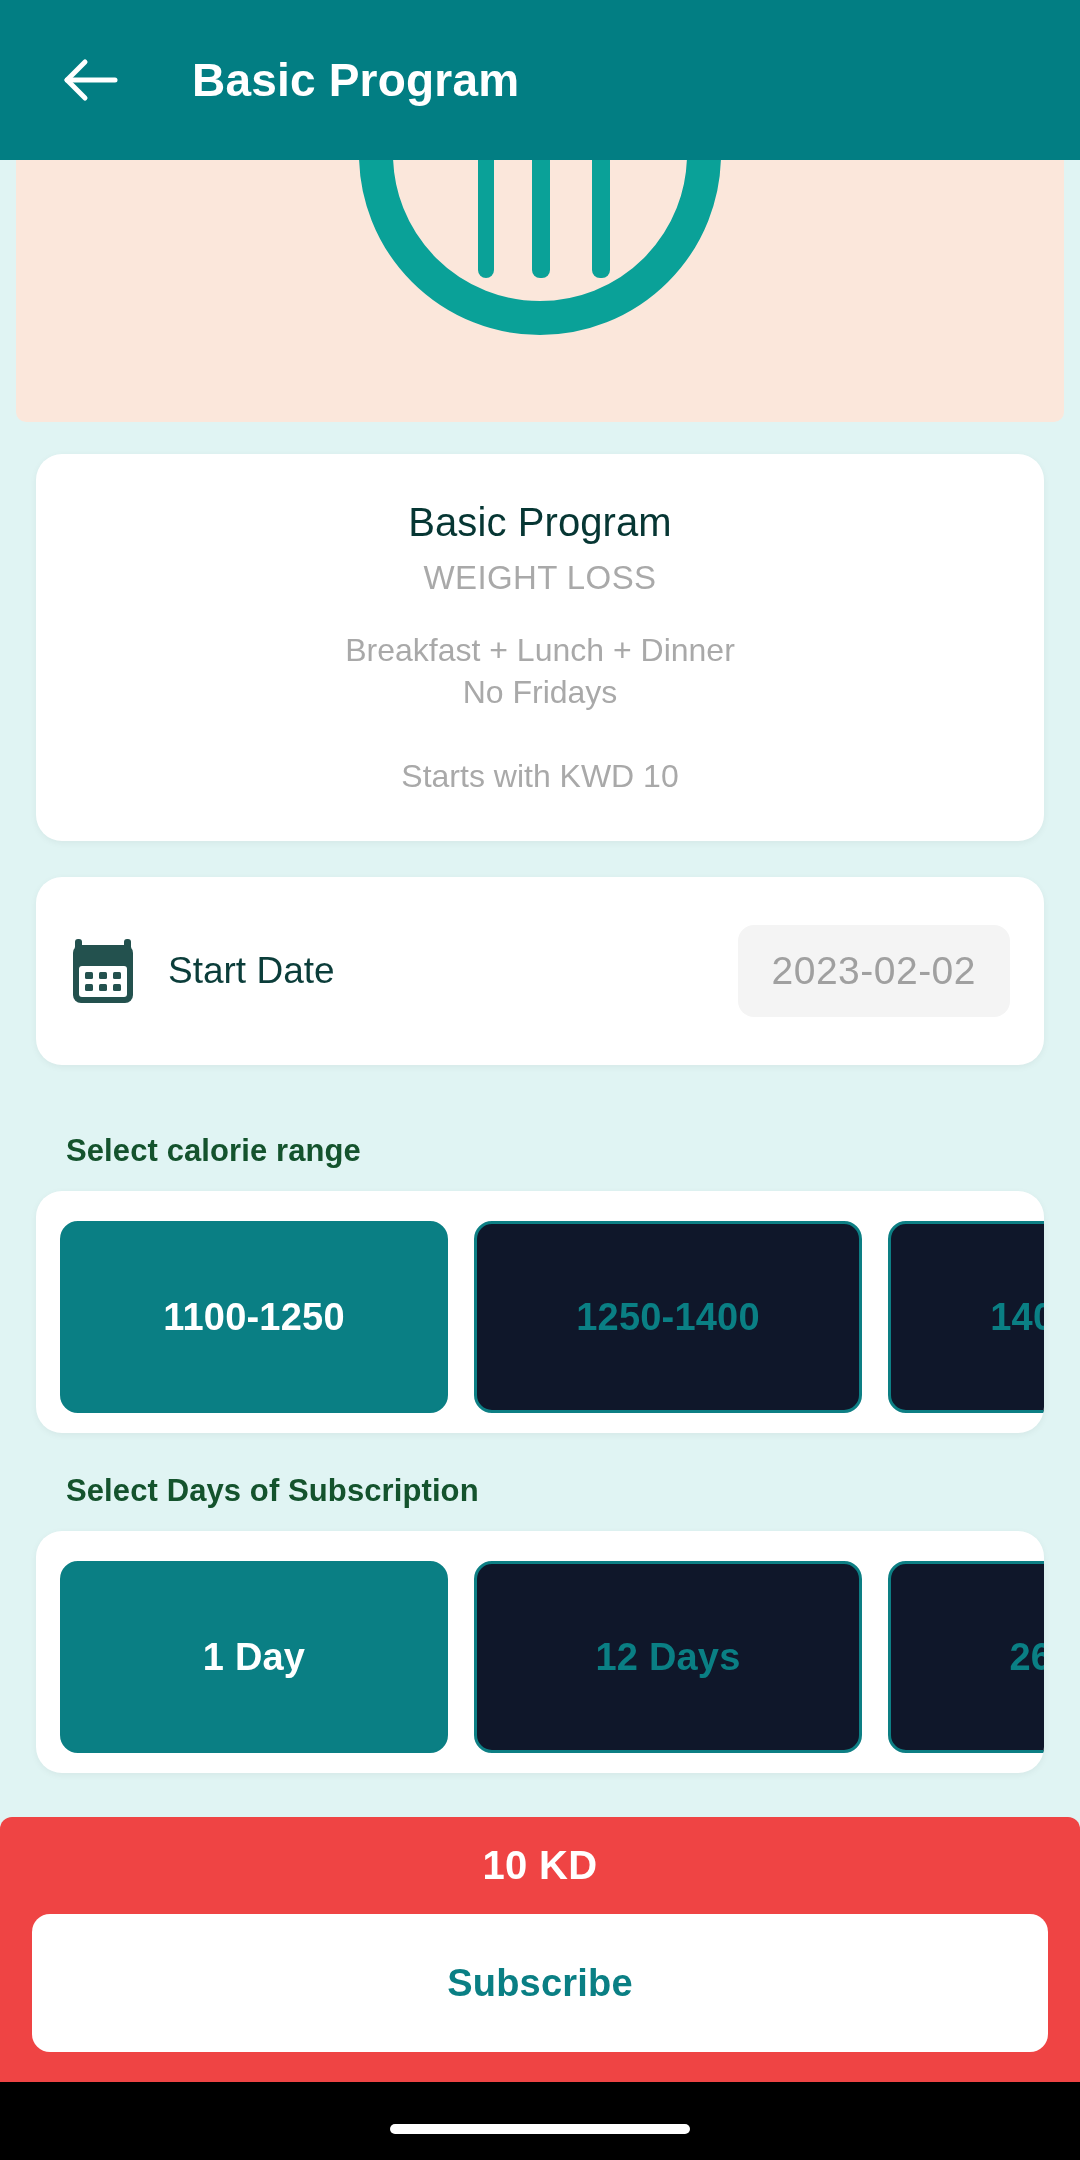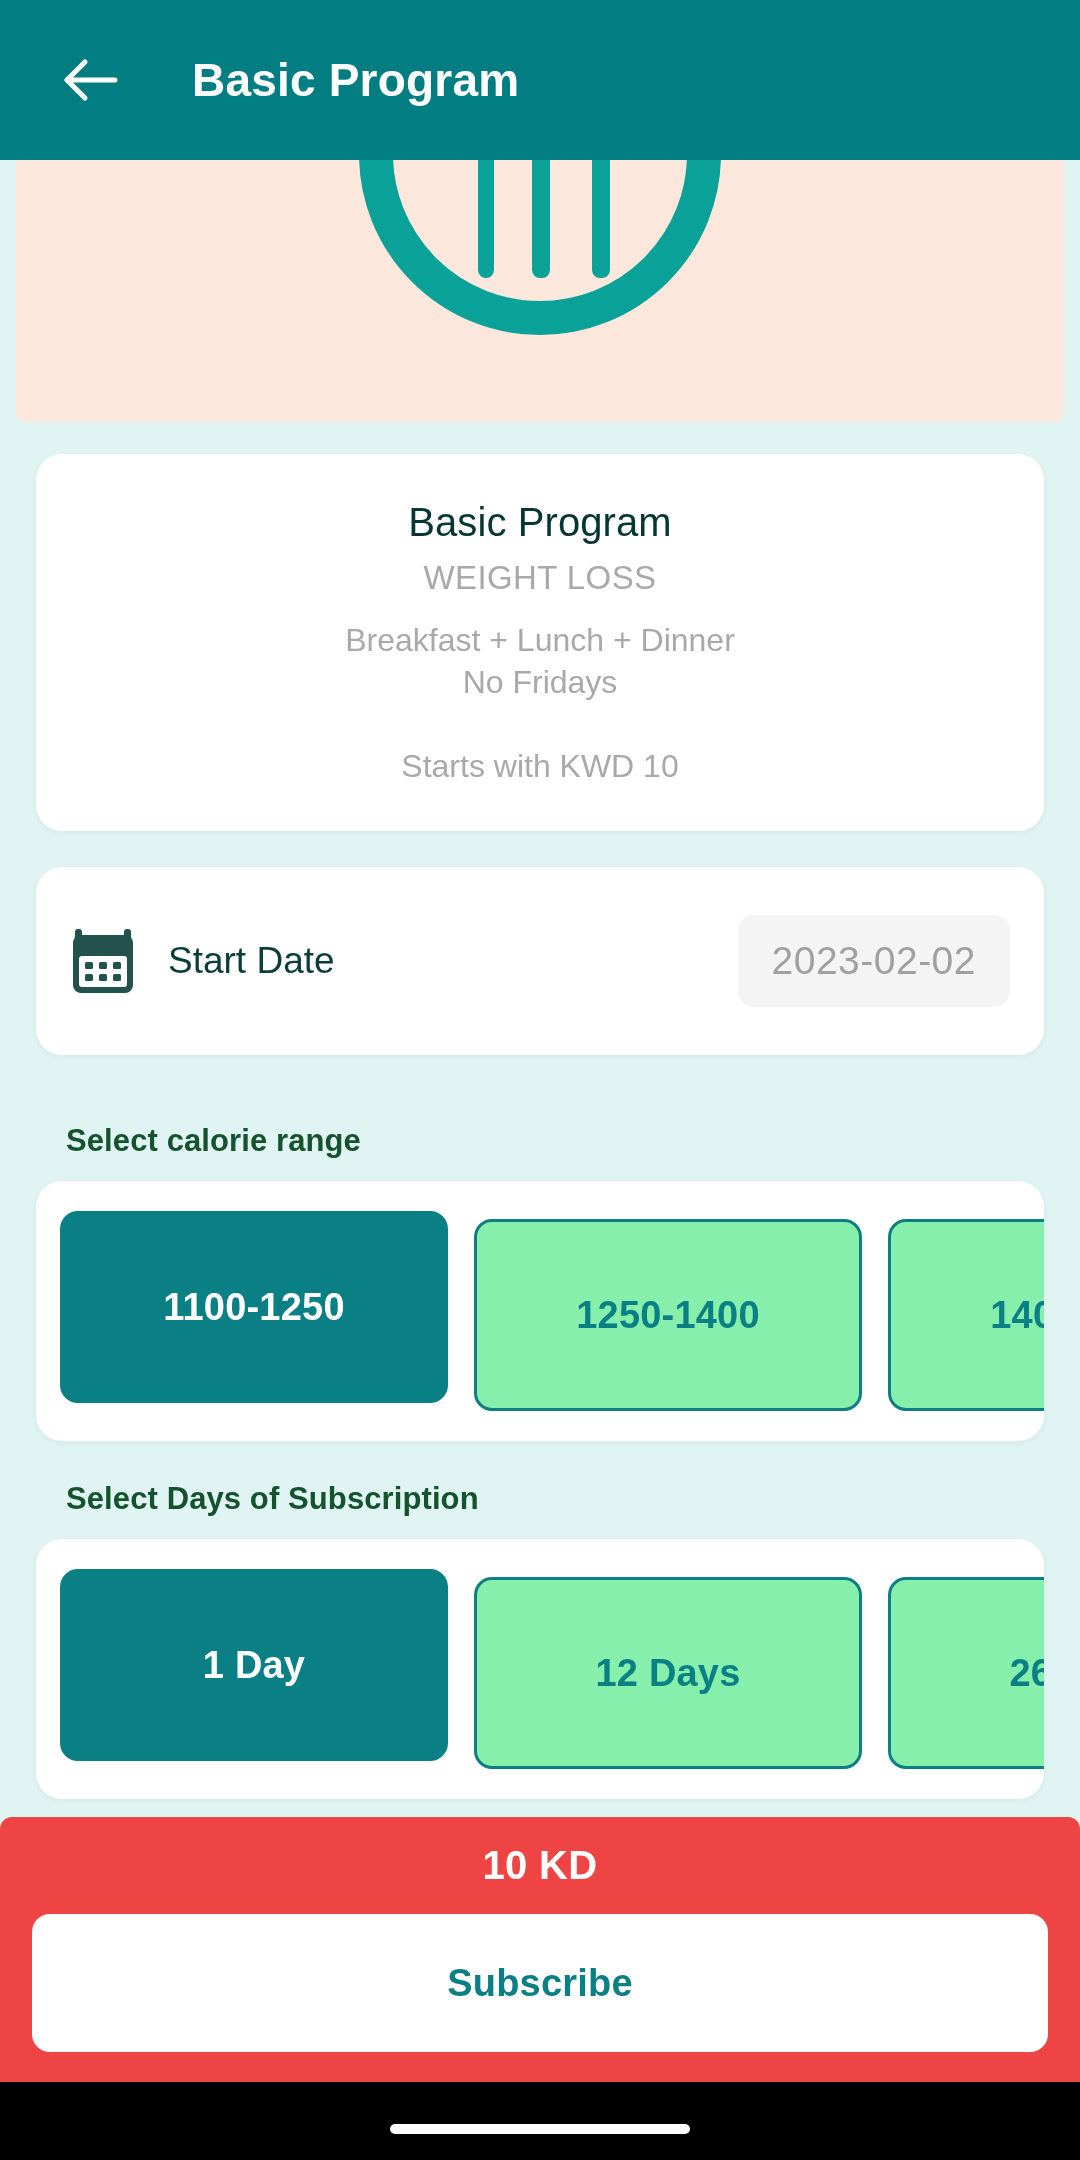--- a/index.html
+++ b/index.html
@@ -49,21 +49,21 @@
     margin:32px 36px 0 36px; background:#FFFFFF;
     border-radius:26px; padding:46px 30px 44px 30px;
     text-align:center;
     box-shadow:0 2px 7px rgba(0,0,0,0.05);
   }
   .card-title{
     font-size:40px; color:#063633; font-weight:normal;
     letter-spacing:0.1px; margin-bottom:14px;
   }
   .card-sub{
-    font-size:33px; color:#A9A9A9; margin-bottom:22px; letter-spacing:0.4px;
+    font-size:33px; color:#A9A9A9; margin-bottom:32px; letter-spacing:0.4px;
   }
   .card-line{
     font-size:32px; color:#A9A9A9; line-height:42px;
   }
   .card-line.gap{ margin-top:42px; }
 
   
   .daterow{
     margin:36px 36px 0 36px; background:#FFFFFF;
     border-radius:26px; height:188px;
@@ -83,33 +83,33 @@
   
   .sec-title{
     font-size:31px; font-weight:bold; color:#14532d;
     margin:68px 0 22px 66px; letter-spacing:0.1px;
   }
   .sec-title.tight{ margin-top:40px; }
 
   
   .strip{
     margin:0 36px; background:#FFFFFF; border-radius:26px;
-    padding:30px 0 30px 24px; overflow:hidden;
+    padding:30px 0 20px 24px; overflow:hidden;
     box-shadow:0 2px 7px rgba(0,0,0,0.05);
   }
   .strip-inner{ display:flex; gap:26px; }
   .chip{
     flex:0 0 auto; width:388px; height:192px;
     border-radius:18px; display:flex;
     align-items:center; justify-content:center;
     font-size:38px; font-weight:bold; letter-spacing:0.2px;
     cursor:pointer; white-space:nowrap;
   }
   .chip.sel{ background:#0A7F84; color:#FFFFFF; border:2px solid #0A7F84; }
-  .chip.un { background:#86efac; color:#0A7F84; border:3px solid #0D7F84;margin-top:8px; }
+  .chip.un { background:#0f172a; color:#0A7F84; border:3px solid #0D7F84; }
 
   
   .bottombar{
     position:absolute; left:0; right:0; bottom:78px;
     background:#ef4444; padding:26px 32px 30px 32px;
     border-radius:12px 12px 0 0;
   }
   .price{
     text-align:center; color:#FFFFFF; font-size:40px;
     font-weight:bold; margin-bottom:26px; letter-spacing:0.3px;

